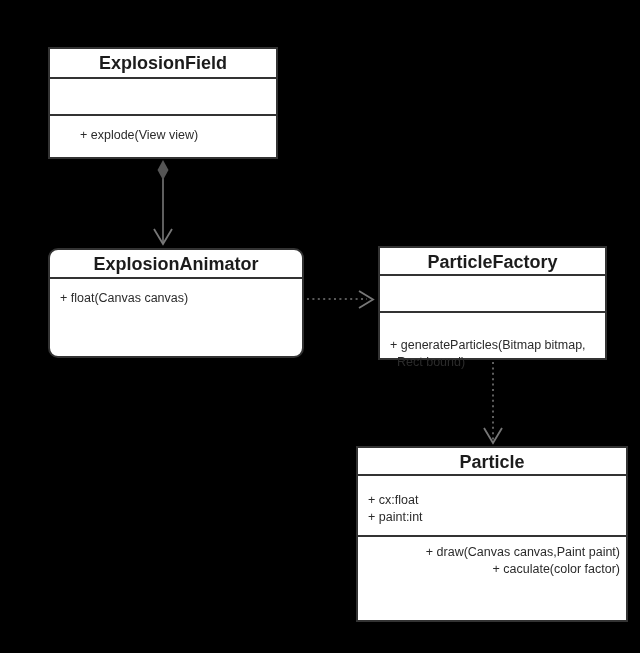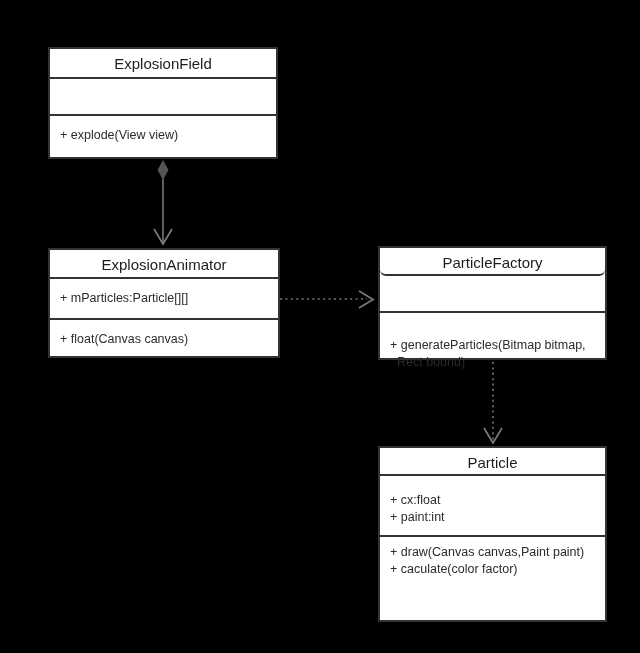--- a/index.html
+++ b/index.html
@@ -23,22 +23,22 @@
   }
   .uml-class {
     position: absolute;
     background: #ffffff;
     border: 2px solid #333333;
     box-sizing: border-box;
     color: #222222;
   }
   .uml-title {
     text-align: center;
-    font-weight: normal;
-    font-size: 15px;
+    font-weight: bold;
+    font-size: 18px;
     color: #1c1c1c;
     padding: 7px 6px 7px 6px;
     border-bottom: 2px solid #333333;
     box-sizing: border-box;
     line-height: 15px;
   }
   .uml-section {
     box-sizing: border-box;
     padding: 8px 8px 8px 10px;
     font-size: 12.5px;
@@ -54,43 +54,43 @@
   .uml-section.empty {
     min-height: 20px;
   }
 
   
   #class-explosionfield {
     left: 48px; top: 47px; width: 230px; height: 112px;
   }
   #class-explosionfield .uml-title { height: 30px; }
   #class-explosionfield .attrs { height: 37px; }
-  #class-explosionfield .ops { height: 43px; padding-top: 11px; }
+  #class-explosionfield .ops { height: 43px; padding-top: 11px; margin-left: 20px; }
 
   #class-explosionanimator {
-    left: 48px; top: 248px; width: 232px; height: 110px;
+    left: 48px; top: 248px; width: 256px; height: 110px; border-radius: 10px;
   }
   #class-explosionanimator .uml-title { height: 29px; }
   #class-explosionanimator .attrs { height: 41px; padding-top: 11px; }
   #class-explosionanimator .ops { height: 40px; padding-top: 11px; }
 
   #class-particlefactory {
     left: 378px; top: 246px; width: 229px; height: 114px;
   }
-  #class-particlefactory .uml-title { height: 28px; border-radius: 6px; }
+  #class-particlefactory .uml-title { height: 28px; }
   #class-particlefactory .attrs { height: 37px; }
   #class-particlefactory .ops { height: 49px; padding: 24px 6px 6px 10px; }
   #class-particlefactory .ops .uml-row { text-indent: -7px; padding-left: 7px; }
 
   #class-particle {
-    left: 378px; top: 446px; width: 229px; height: 176px;
+    left: 356px; top: 446px; width: 272px; height: 176px;
   }
   #class-particle .uml-title { height: 28px; }
   #class-particle .attrs { height: 61px; padding-top: 16px; }
-  #class-particle .ops { height: 87px; padding: 7px 6px 6px 10px; }
+  #class-particle .ops { height: 87px; padding: 7px 6px 6px 10px; text-align: right; }
   #class-particle .ops .uml-row { text-indent: -7px; padding-left: 7px; }
 
   #connectors {
     position: absolute;
     left: 0; top: 0;
     width: 640px;
     height: 653px;
     pointer-events: none;
   }
 </style>
@@ -121,23 +121,20 @@
   <div class="uml-class" id="class-explosionfield">
     <div class="uml-title">ExplosionField</div>
     <div class="uml-section attrs empty"></div>
     <div class="uml-section ops">
       <div class="uml-row">+ explode(View view)</div>
     </div>
   </div>
 
   <div class="uml-class" id="class-explosionanimator">
     <div class="uml-title">ExplosionAnimator</div>
-    <div class="uml-section attrs">
-      <div class="uml-row">+ mParticles:Particle[][]</div>
-    </div>
     <div class="uml-section ops">
       <div class="uml-row">+ float(Canvas canvas)</div>
     </div>
   </div>
 
   <div class="uml-class" id="class-particlefactory">
     <div class="uml-title">ParticleFactory</div>
     <div class="uml-section attrs empty"></div>
     <div class="uml-section ops">
       <div class="uml-row">+ generateParticles(Bitmap bitmap, Rect bound)</div>

